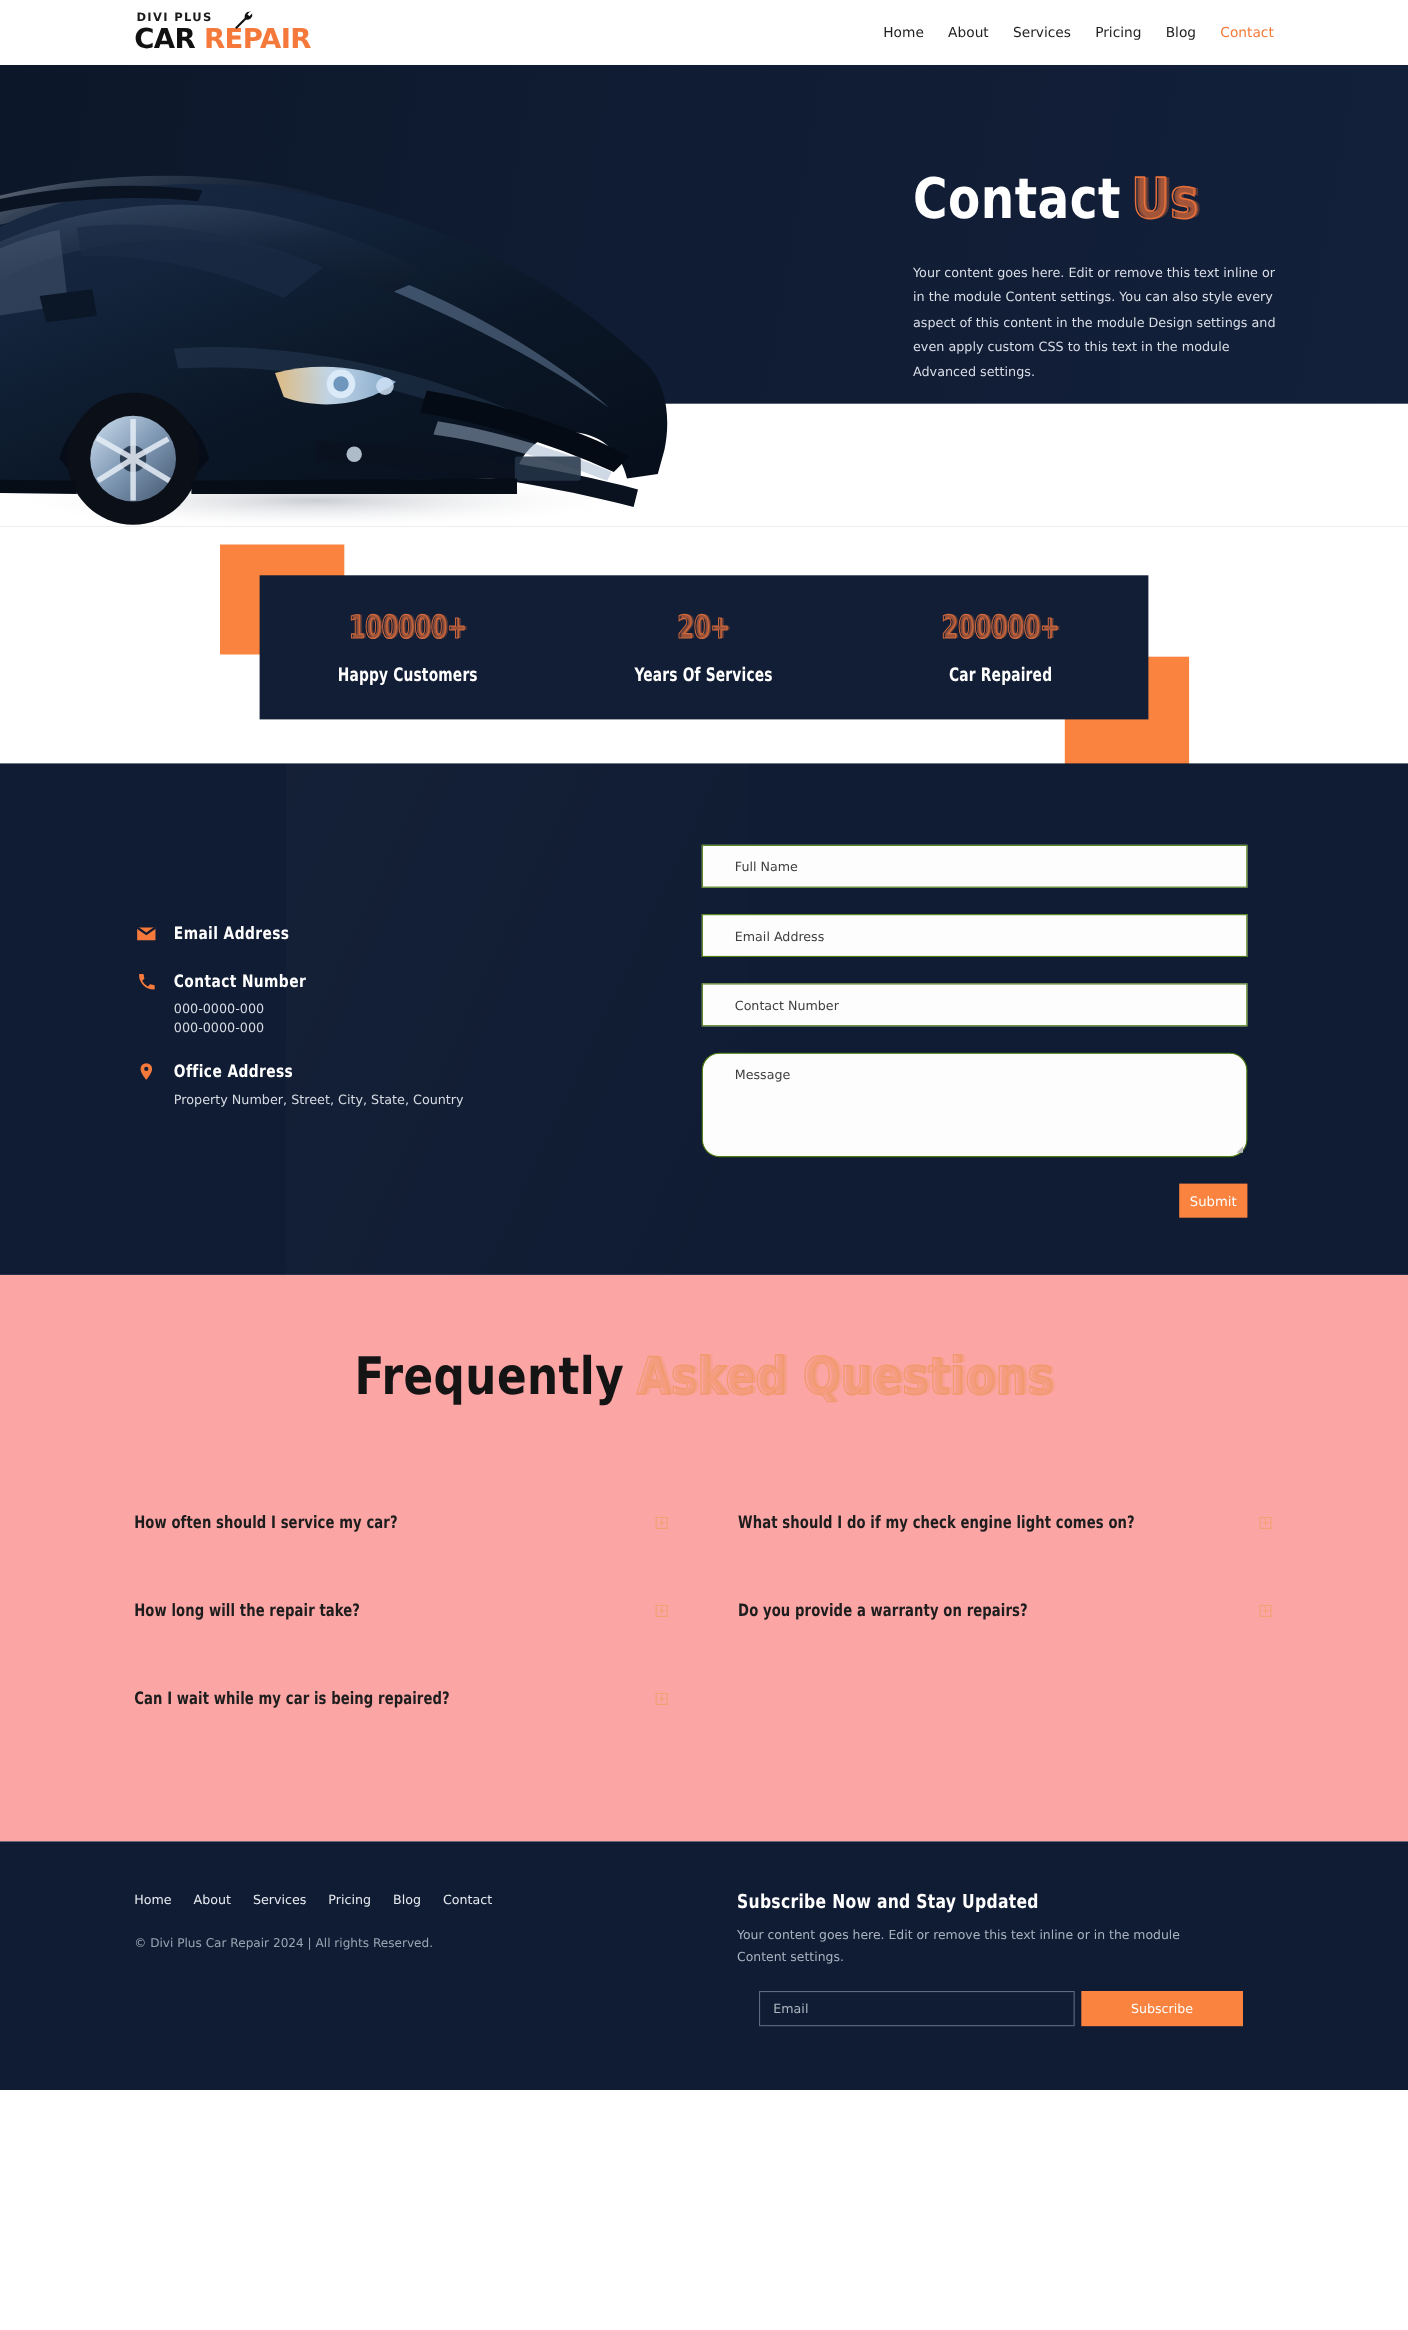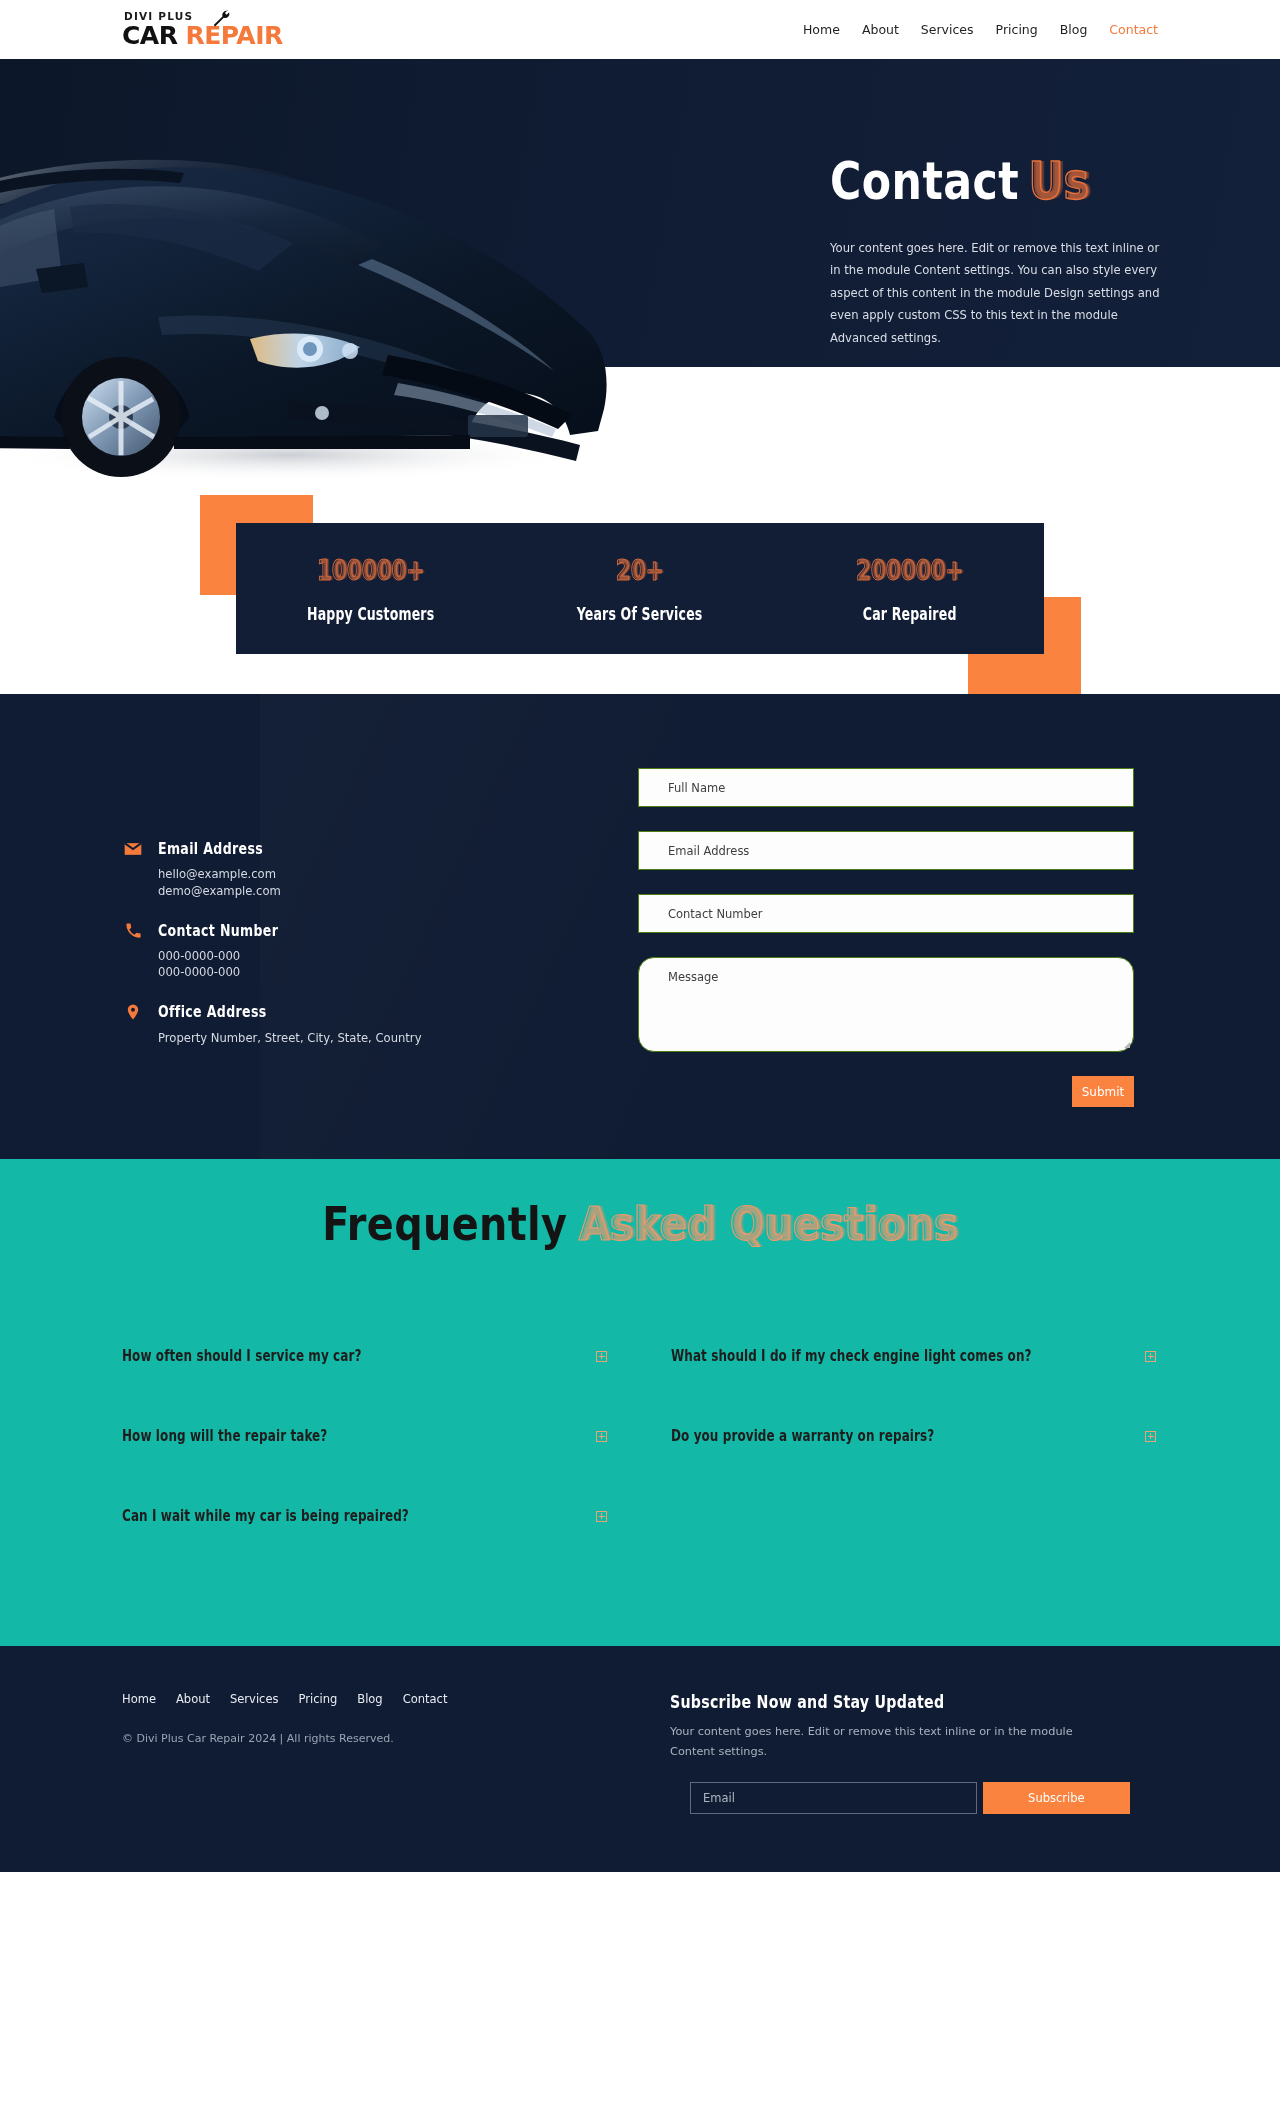--- a/index.html
+++ b/index.html
@@ -251,22 +251,22 @@
     font-size: 12px;
     font-family: "DejaVu Sans", sans-serif;
     border: none;
     width: 62px;
     height: 31px;
     cursor: pointer;
   }
 
   
   .faq-section {
-    background: #14b8a6;
-    padding: 40px 122px 90px 122px;
+    background: #fca5a5;
+    padding: 68px 122px 90px 122px;
   }
   .faq-title {
     text-align: center;
     font-size: 47px;
     font-weight: 800;
     line-height: 1.05;
     font-family: "DejaVu Sans Condensed", "DejaVu Sans", sans-serif;
     color: #141414;
     margin-bottom: 68px;
     letter-spacing: 0.4px;
@@ -544,24 +544,20 @@
       <div class="ci-block">
         <div class="ci-head">
           <span class="ci-icon">
             <svg viewBox="0 0 24 24" width="20" height="20" fill="currentColor">
               <path d="M2 5h20v14H2z" fill="currentColor"></path>
               <path d="M2 5l10 7 10-7" fill="none" stroke="#101C33" stroke-width="2.4"></path>
             </svg>
           </span>
           <span class="ci-title">Email Address</span>
         </div>
-        <div class="ci-lines">
-          <div class="ci-line">hello@example.com</div>
-          <div class="ci-line">demo@example.com</div>
-        </div>
       </div>
 
       <div class="ci-block">
         <div class="ci-head">
           <span class="ci-icon">
             <svg viewBox="0 0 24 24" width="19" height="19" fill="currentColor">
               <path d="M6.6 10.8a15.1 15.1 0 0 0 6.6 6.6l2.2-2.2c.3-.3.7-.4 1-.2 1.2.4 2.4.6 3.6.6.6 0 1 .4 1 1V20c0 .6-.4 1-1 1A17 17 0 0 1 3 4c0-.6.4-1 1-1h3.5c.6 0 1 .4 1 1 0 1.3.2 2.5.6 3.6.1.4 0 .8-.2 1.1l-2.3 2.1Z"></path>
             </svg>
           </span>
           <span class="ci-title">Contact Number</span>

